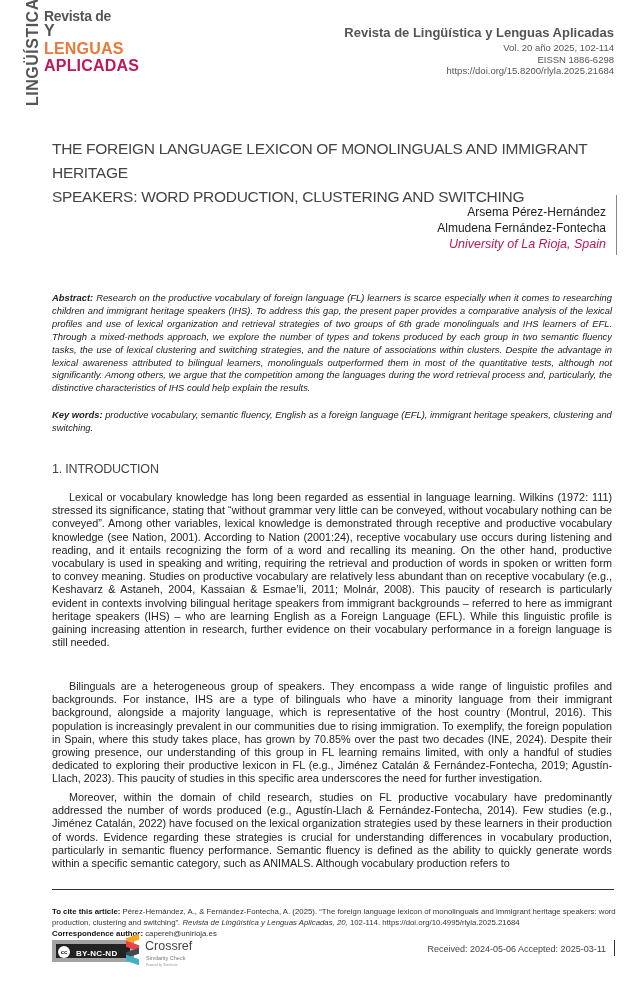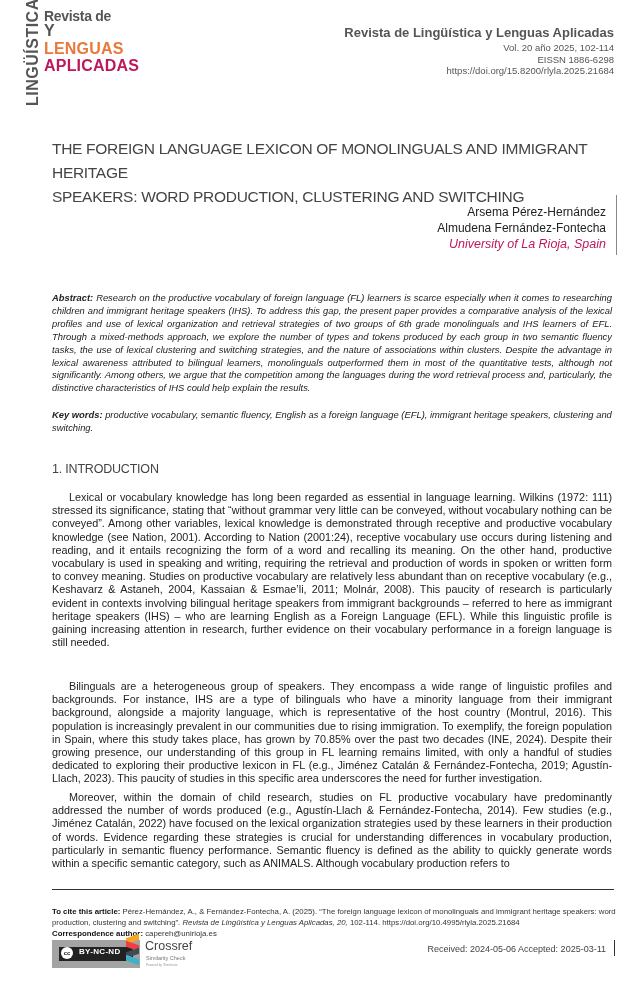--- a/index.html
+++ b/index.html
@@ -38,21 +38,21 @@
   .body-text p { margin: 0; text-indent: 17px; }
   .p1 { top: 491px; }
   .p2 { top: 680px; }
   .p3 { top: 791px; }
 
   .footnote-rule { position: absolute; left: 52px; top: 889px; width: 562px; height: 1px; background: #333; }
   .cite { position: absolute; left: 52px; top: 894px; width: 565px; font-size: 7.8px; line-height: 11px; color: #333; margin-top: 12px; }
   .cite b { color: #111; }
 
   
-  .cc-badge { position: absolute; left: 52px; top: 940px; width: 74px; height: 14px; background: #222; border: 7px solid #a3a3a3; display: flex; align-items: flex-start; }
+  .cc-badge { position: absolute; left: 52px; top: 940px; width: 74px; height: 14px; background: #222; border: 4px solid #a3a3a3; display: flex; align-items: flex-end; }
   .cc-circle { width: 12px; height: 12px; border-radius: 50%; background: #fff; color: #222; font-size: 6px; font-weight: bold; display: flex; align-items: center; justify-content: center; margin-left: 2px; }
   .cc-text { color: #fff; font-size: 8px; font-weight: bold; margin-left: 6px; letter-spacing: 0.3px; }
 
   .crossref { position: absolute; left: 126px; top: 936px; width: 80px; height: 40px; }
   .cr-bar { position: absolute; left: 0; width: 13px; height: 6px; }
   .cr-name { position: absolute; left: 19px; top: 3px; font-size: 12.5px; color: #444; font-weight: normal; }
   .cr-sub { position: absolute; left: 20px; top: 19px; font-size: 5.5px; color: #777; }
   .cr-sub2 { position: absolute; left: 20px; top: 27px; font-size: 3px; color: #999; }
 
   .dates { position: absolute; right: 35px; top: 944px; font-size: 9px; color: #444; }

